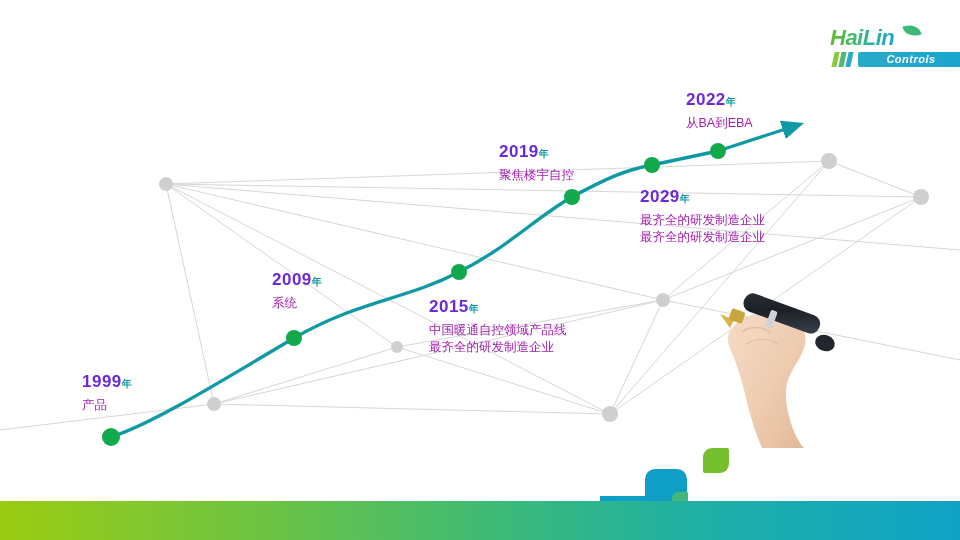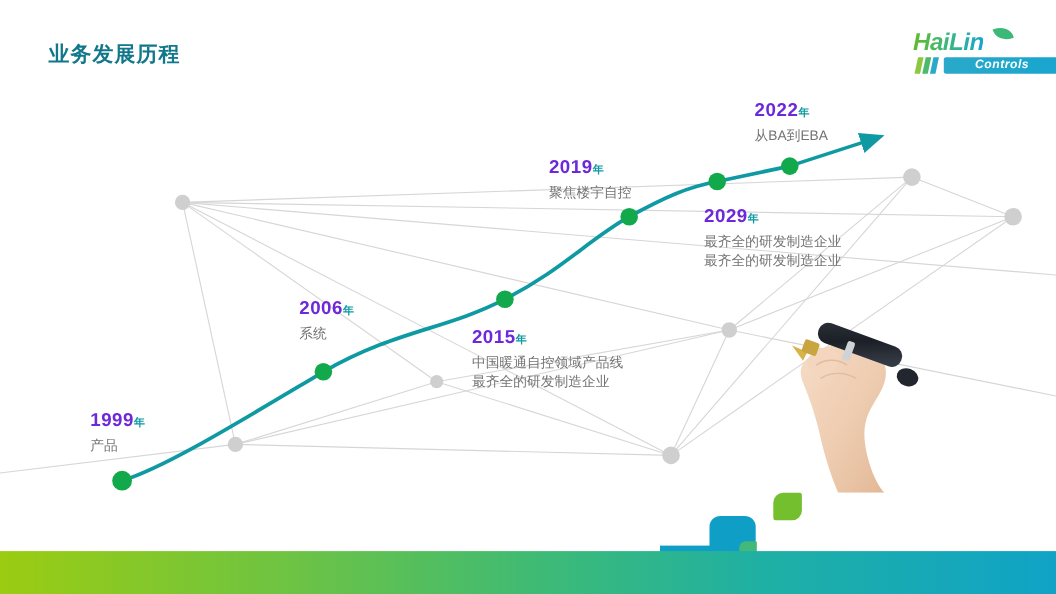--- a/index.html
+++ b/index.html
@@ -115,21 +115,21 @@
     letter-spacing: 0.5px;
   }
   .milestone .year-suffix {
     font-size: 10px;
     font-weight: bold;
     color: #0f9aa3;
   }
   .milestone .desc {
     margin-top: 5px;
     font-size: 12.5px;
-    color: #737373;
+    color: #a21caf;
     line-height: 17px;
   }
   .milestone .desc .line2 { display: block; }
 
   
   #hand-pen {
     position: absolute;
     left: 712px;
     top: 288px;
     width: 170px;
@@ -187,21 +187,20 @@
     height: 16px;
     background: #43b87a;
     border-radius: 6px 1px 6px 1px;
   }
 </style>
 </head>
 <body>
 
 <div id="slide">
 
-  <div id="slide-title">业务发展历程</div>
 
   <div id="logo">
     <div class="logo-word">HaiLin</div>
     <div class="logo-leaf"></div>
     <div class="logo-bars">
         <i></i>
         <i></i>
         <i></i>
       </div>
     <div class="logo-sub">Controls</div>
@@ -269,21 +268,21 @@
       <span class="year">1999</span><span class="year-suffix">年</span>
     </div>
     <div class="desc">
       <span>产品</span>
       <span class="line2"></span>
     </div>
   </div>
 
   <div class="milestone" style="left:272px; top:270px;">
     <div>
-      <span class="year">2006</span><span class="year-suffix">年</span>
+      <span class="year">2009</span><span class="year-suffix">年</span>
     </div>
     <div class="desc">
       <span>系统</span>
       <span class="line2"></span>
     </div>
   </div>
 
   <div class="milestone" style="left:429px; top:297px;">
     <div>
       <span class="year">2015</span><span class="year-suffix">年</span>

